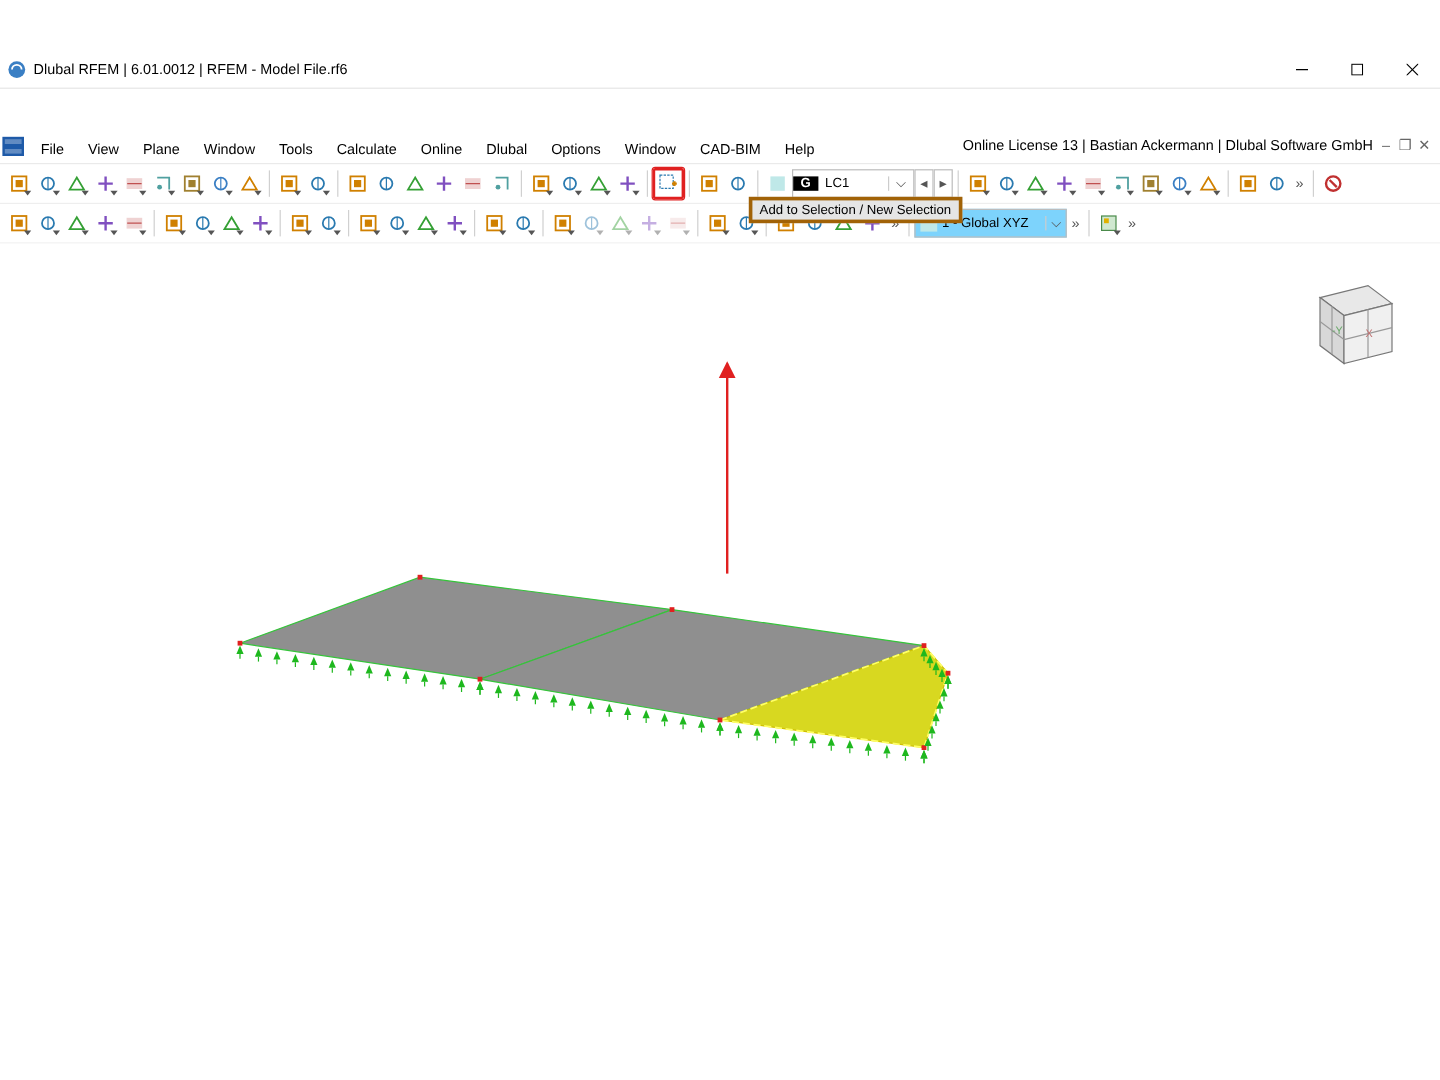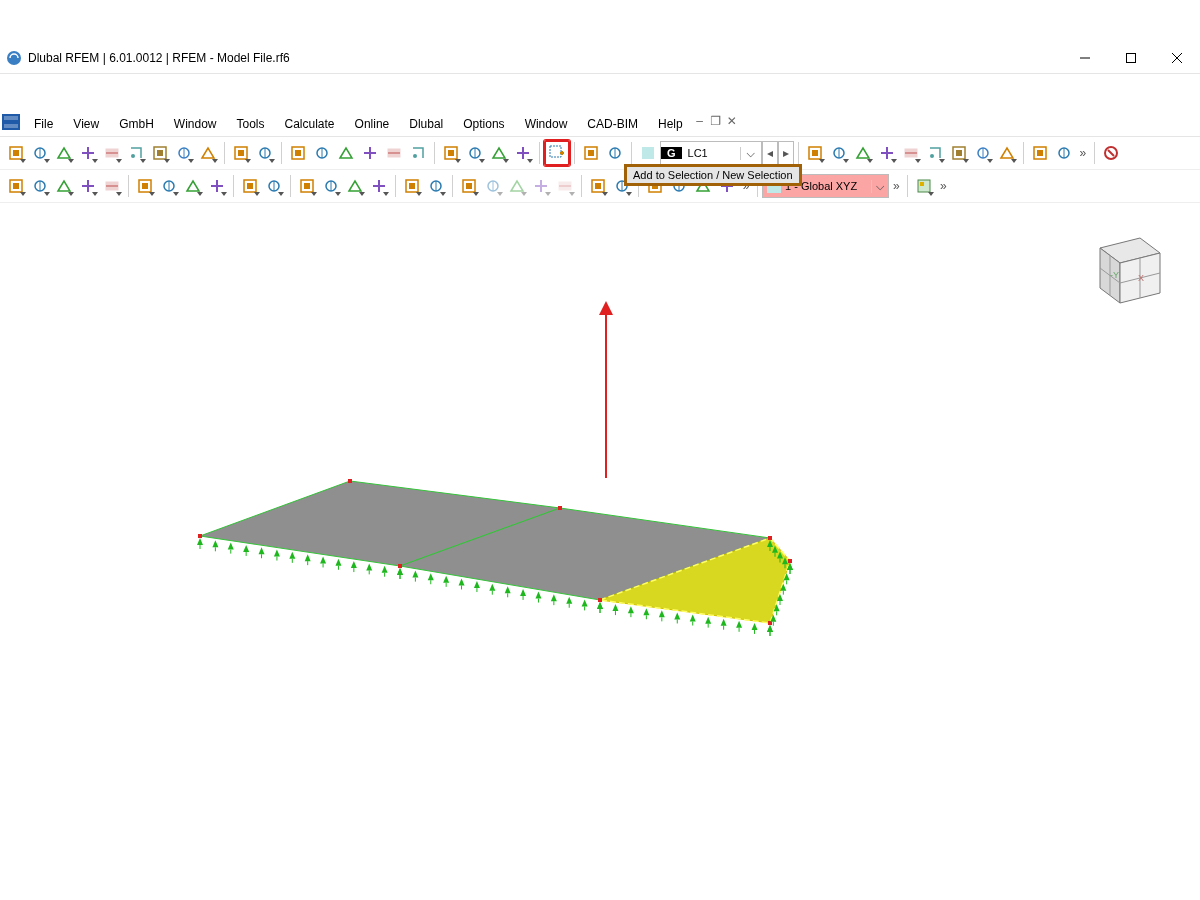--- a/index.html
+++ b/index.html
@@ -23,21 +23,21 @@
   .tbtn.dd::after { content:""; position:absolute; right:1px; bottom:1px; border-left:3px solid transparent; border-right:3px solid transparent; border-top:4px solid #555; }
   .tbtn.highlight { border:2px solid #e02020; box-shadow:0 0 0 1px #e02020; }
   .tbtn .ico { width:16px; height:16px; }
   .tbtn.disabled { opacity:.45; }
   .lc-combo { display:flex; align-items:center; height:22px; border:1px solid #bcbcbc; background:#fff; font-size:11px; }
   .lc-combo .seg { padding:0 6px; }
   .lc-combo .seg.g { background:#000; color:#fff; font-weight:bold; }
   .lc-combo .seg.dd { border-left:1px solid #ccc; color:#555; }
   .lc-nav { width:14px; height:22px; border:1px solid #bcbcbc; display:flex; align-items:center; justify-content:center; color:#555; background:#fff; }
 
-  .cs-combo { display:flex; align-items:center; height:22px; border:1px solid #bcbcbc; background:#fca5a5; font-size:11px; }
+  .cs-combo { display:flex; align-items:center; height:22px; border:1px solid #bcbcbc; background:#7dd3fc; font-size:11px; }
   .cs-combo .sw { width:14px; height:14px; background:#bfe8e8; margin:0 4px; }
   .cs-combo .seg { padding:0 6px 0 0; }
   .cs-combo .seg.dd { border-left:1px solid #ccc; color:#555; padding:0 4px; }
   .overflow { width:14px; color:#555; display:flex; align-items:center; justify-content:center; }
 
   .tooltip { position:absolute; background:#e5e5e5; border:3px solid #a16207; padding:2px 6px; font-size:11px; white-space:nowrap; z-index:50; }
 
   .workspace { position:relative; width:1200px; height:768px; background:#fff; }
   .arrow-annot { position:absolute; left:605px; top:100px; width:2px; height:175px; background:#e02020; }
   .arrow-annot::before { content:""; position:absolute; left:-6px; top:-2px; border-left:7px solid transparent; border-right:7px solid transparent; border-bottom:14px solid #e02020; }
@@ -75,30 +75,31 @@
         <line x1="0" y1="0" x2="10" y2="10" stroke="currentColor"></line>
         <line x1="10" y1="0" x2="0" y2="10" stroke="currentColor"></line>
       </svg>
     </div>
 </div>
 
 <div class="menubar">
   <div class="logo"></div>
   <span class="menu-item">File</span>
   <span class="menu-item">View</span>
-  <span class="menu-item">GmbH</span>
+  <span class="menu-item">Plane</span>
   <span class="menu-item">Window</span>
   <span class="menu-item">Tools</span>
   <span class="menu-item">Calculate</span>
   <span class="menu-item">Online</span>
   <span class="menu-item">Dlubal</span>
   <span class="menu-item">Options</span>
   <span class="menu-item">Window</span>
   <span class="menu-item">CAD-BIM</span>
   <span class="menu-item">Help</span>
+  <span class="license">Online License 13 | Bastian Ackermann | Dlubal Software GmbH</span>
   <div class="mdicontrols">
     <span>–</span>
     <span>❐</span>
     <span>✕</span>
   </div>
 </div>
 
 <div class="toolbar" style="position:relative;">
   <div class="tbtn dd">
       <svg class="ico" viewBox="0 0 16 16">

